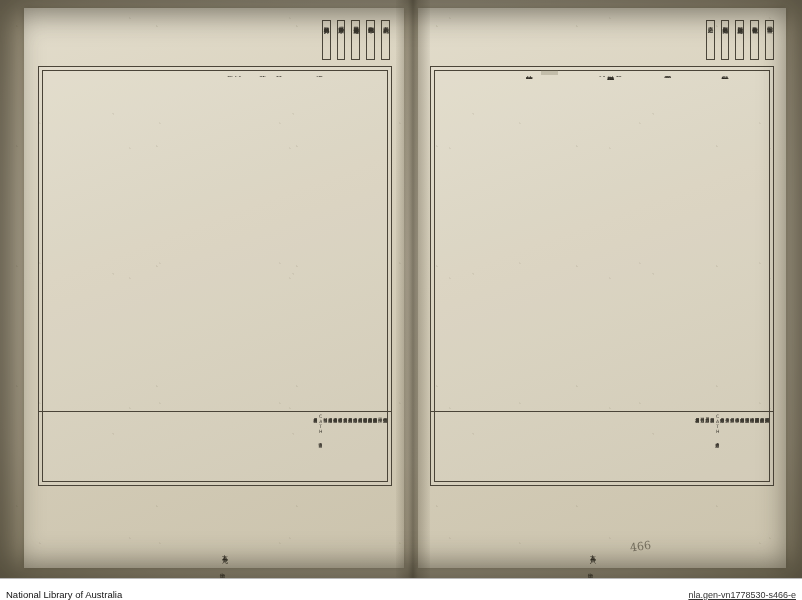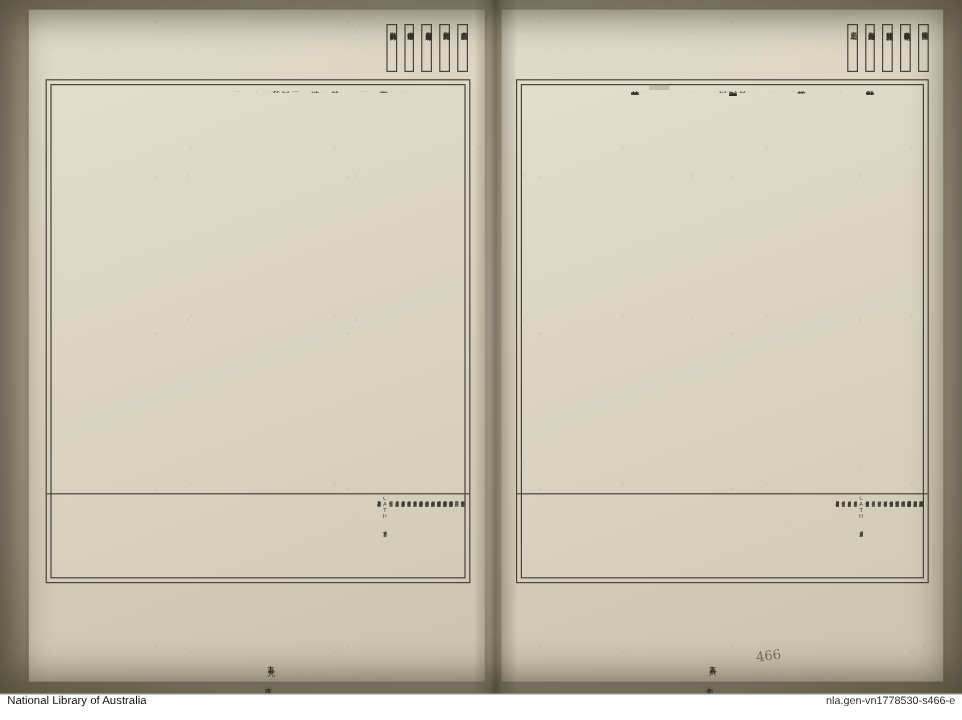--- a/index.html
+++ b/index.html
@@ -194,34 +194,35 @@
   
   .captionbar {
     position: absolute;
     left: 0;
     bottom: 0;
     width: 802px;
     height: 22px;
     background: #ffffff;
     border-top: 1px solid #b9b9b9;
     display: flex;
-    align-items: flex-start;
+    align-items: flex-end;
     justify-content: space-between;
     box-sizing: border-box;
     padding: 0 6px;
   }
   .captionbar .lbl {
     font-family: "Liberation Sans", sans-serif;
     font-size: 9.5px;
     color: #111;
   }
   .captionbar .rid {
     font-family: "Liberation Sans", sans-serif;
     font-size: 9px;
     color: #333;
+    text-decoration: underline;
   }
   
   .speckle {
     position: absolute;
     inset: 0;
     z-index: 20;
     pointer-events: none;
     background-image:
       radial-gradient(circle at 12% 22%, rgba(90,80,55,0.10) 0 1px, transparent 1px),
       radial-gradient(circle at 63% 71%, rgba(90,80,55,0.09) 0 1px, transparent 1px),

